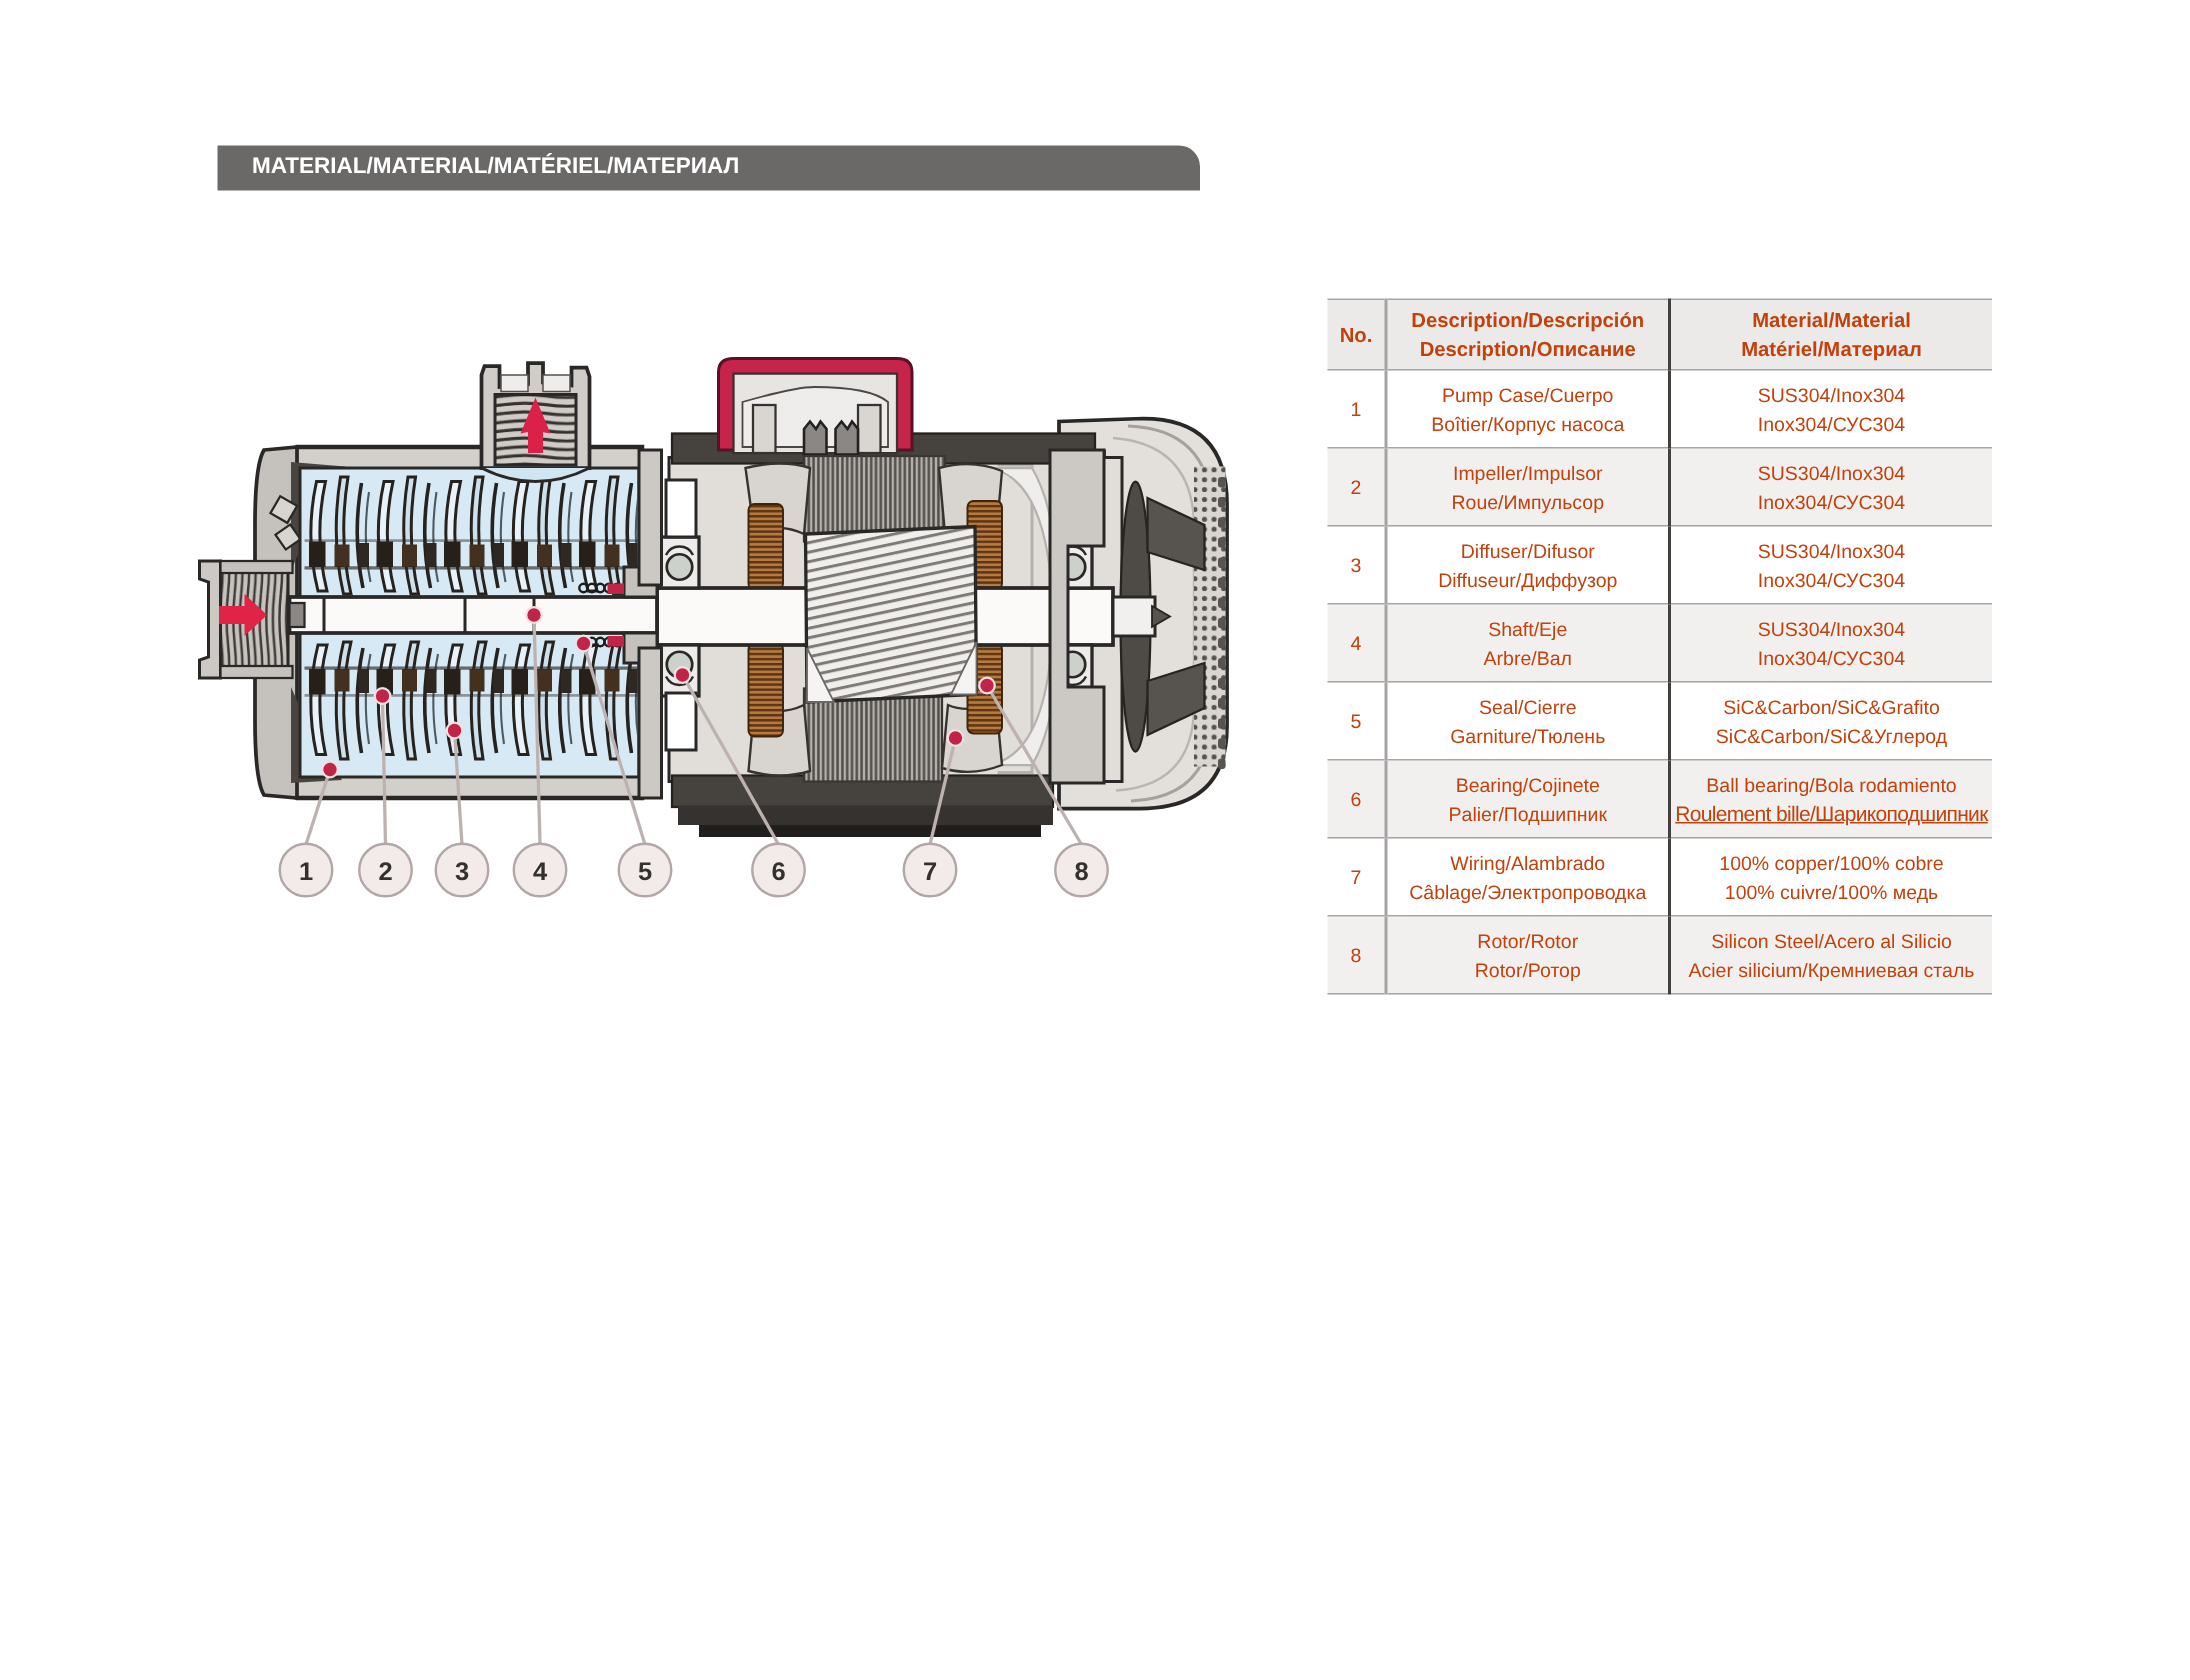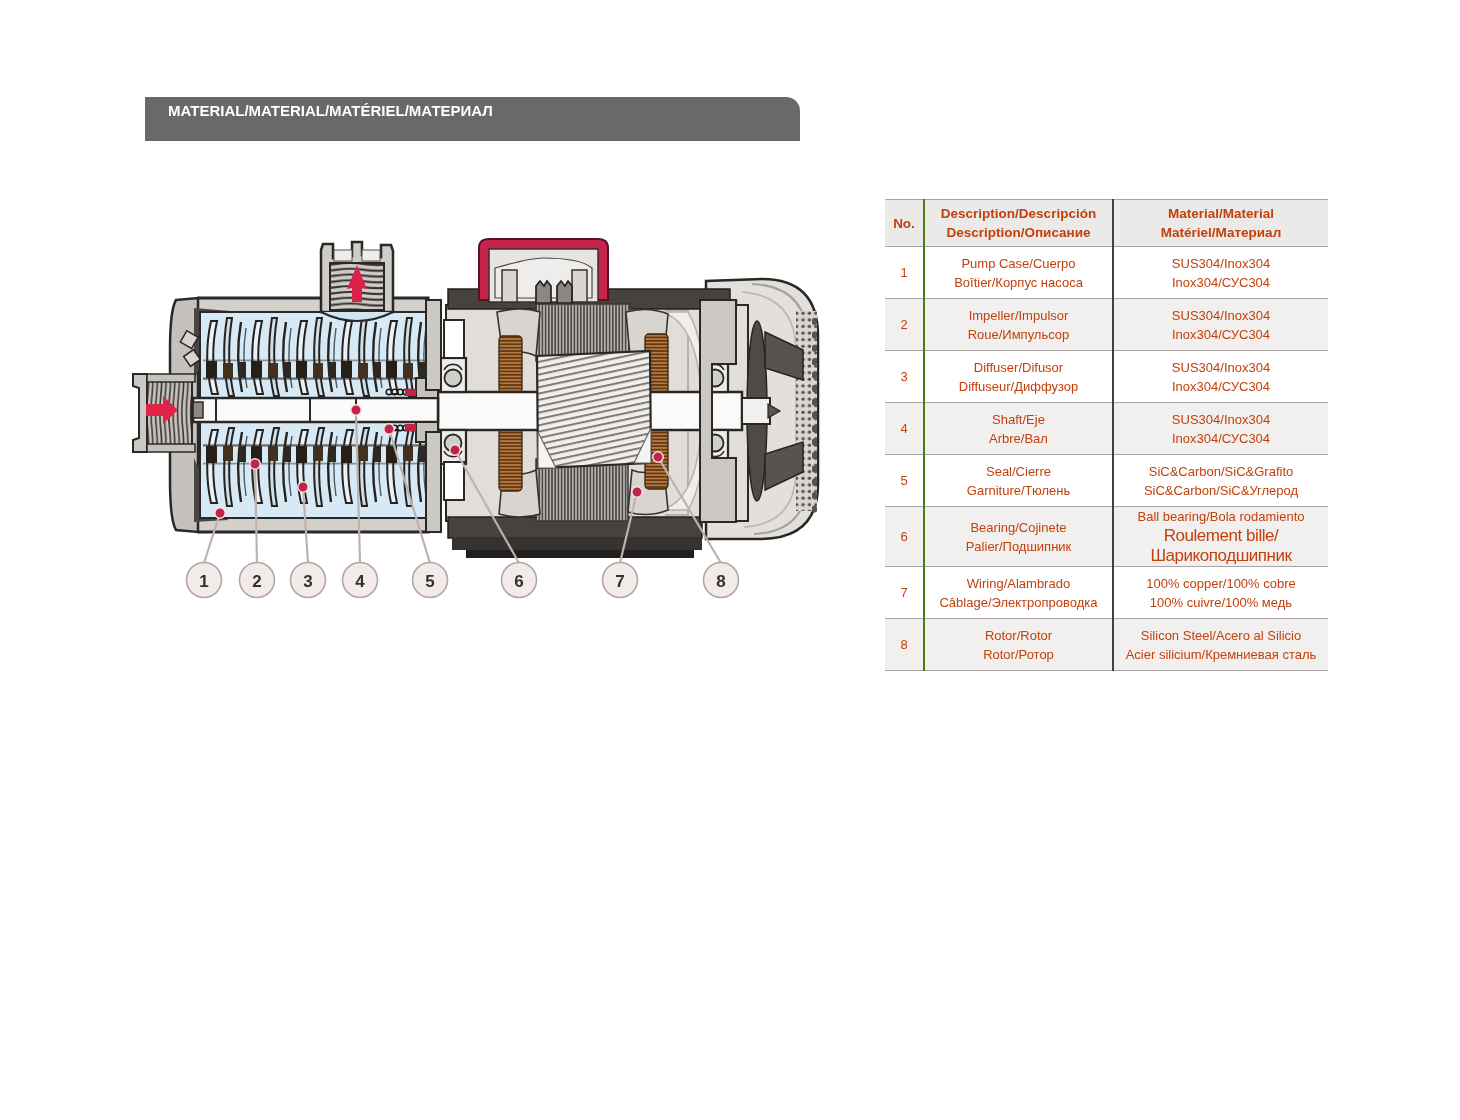--- a/index.html
+++ b/index.html
@@ -1,25 +1,25 @@
 <!DOCTYPE html>
 <html><head><meta charset="utf-8">
 <style>
 html,body{margin:0;padding:0;background:#fff;}
 body{width:1460px;height:1120px;position:relative;font-family:"Liberation Sans",sans-serif;overflow:hidden;}
-.bar{position:absolute;left:145px;top:97px;width:655px;height:44px;background:#6b6968;border-radius:0 14px 0 0;color:#fff;font-weight:bold;font-size:15px;line-height:28px;padding-left:23px;box-sizing:border-box;letter-spacing:0px;}
+.bar{position:absolute;left:145px;top:97px;width:655px;height:30px;background:#6b6968;border-radius:0 14px 0 0;color:#fff;font-weight:bold;font-size:15px;line-height:28px;padding-left:23px;box-sizing:border-box;letter-spacing:0px;}
 table.mat{position:absolute;left:885px;top:199px;width:439px;border-collapse:collapse;table-layout:fixed;font-size:13px;color:#c2410c;text-align:center;}
 table.mat td,table.mat th{border-top:1px solid #a8a4a2;border-bottom:1px solid #a8a4a2;padding:0;line-height:19px;vertical-align:middle;}
 table.mat th{height:46px;background:#eceae9;font-size:13.5px;}
 table.mat td{height:51px;}
 td.no,th.no{width:38px;}
-td.dsc,th.dsc{width:187px;border-left:2px solid #4d7c0f;border-right:2px solid #43403e;}
+td.dsc,th.dsc{width:187px;border-left:2px solid #a3a3a3;border-right:2px solid #43403e;}
 td.mtl,th.mtl{width:214px;margin-left:33px;}
 tr.alt td{background:#f2f0ef;}
-.cnd{font-size:17px;letter-spacing:-0.45px;}
+.cnd{font-size:14px;letter-spacing:-0.45px;text-decoration:underline;}
 </style></head>
 <body>
 
 <div class="bar">MATERIAL/MATERIAL/MATÉRIEL/МАТЕРИАЛ</div>
 
 <svg width="1460" height="1120" viewBox="0 0 1460 1120" xmlns="http://www.w3.org/2000/svg" style="position:absolute;left:0;top:0">
 <defs>
 <pattern id="lam" width="3.2" height="8" patternUnits="userSpaceOnUse">
         <rect width="3.2" height="8" fill="#b5b1ad"></rect>
         <rect x="0.8" width="1.6" height="8" fill="#4e4a47"></rect>

